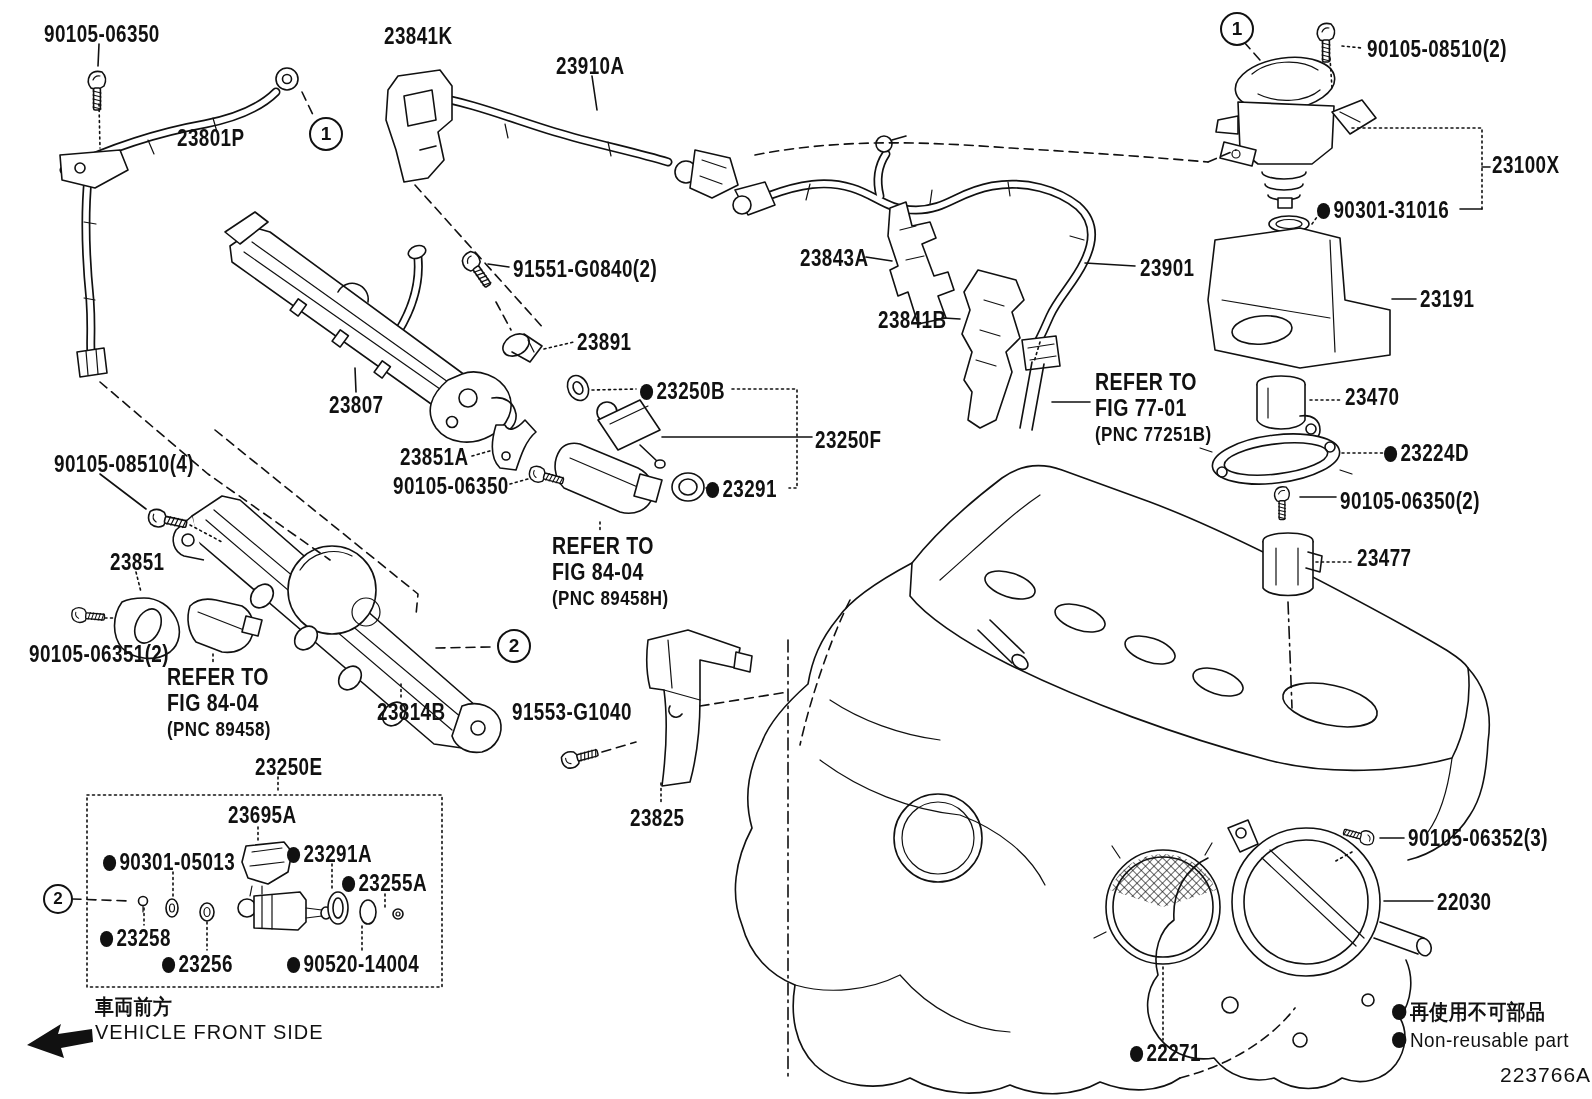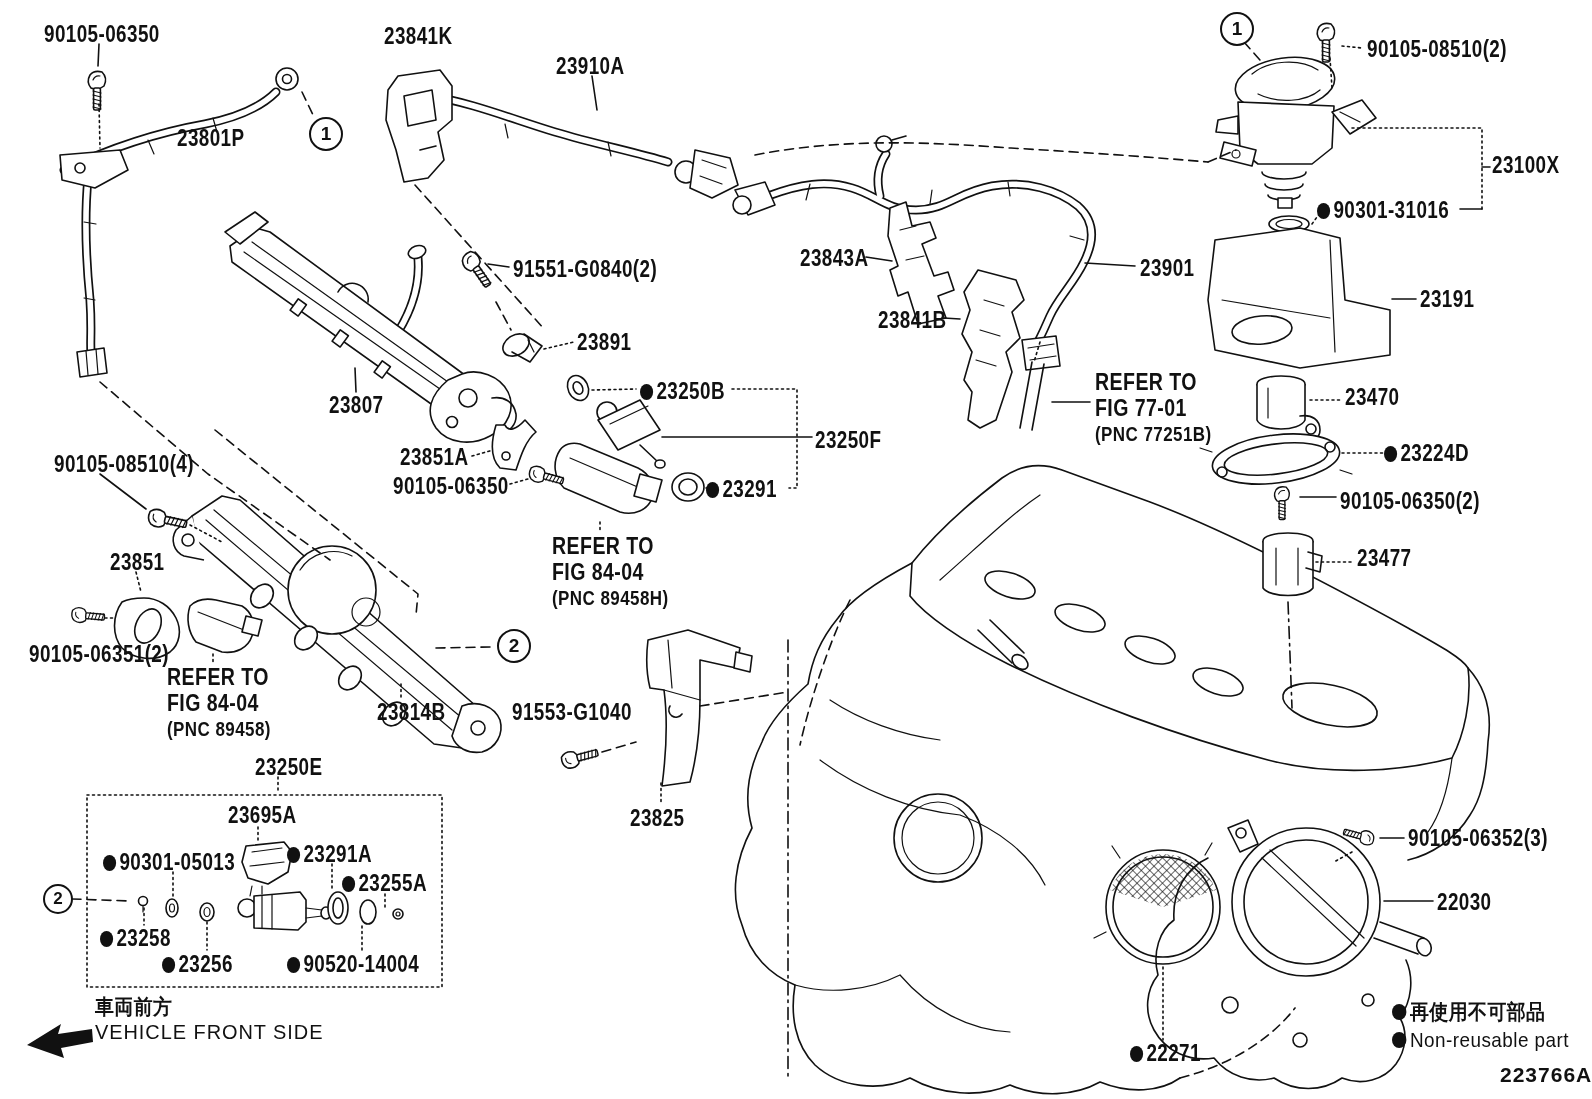--- a/index.html
+++ b/index.html
@@ -19,21 +19,21 @@
   .lbl .dot{display:inline-block;width:16px;height:16px;background:#111;border-radius:50%;
        margin-right:4px;vertical-align:-1px;}
   .refer{line-height:26px;transform:scaleX(.85);}
   .refer .pnc{font-size:20px;}
   .circ{position:absolute;width:30px;height:30px;border:2px solid #111;border-radius:50%;
        background:#fff;display:flex;align-items:center;justify-content:center;
        font-weight:bold;font-size:19px;}
   .plain{font-weight:normal;transform:scaleX(.9);}
   .jp{font-size:21px;transform:scaleX(.9);}
   .en{font-weight:normal;font-size:21px;letter-spacing:1px;transform:scaleX(.95);}
-  .code{font-weight:bold;font-size:21px;transform:none;letter-spacing:1px;}
+  .code{font-weight:normal;font-size:21px;transform:none;letter-spacing:1px;}
 </style>
 </head>
 <body>
 
 <div id="stage">
 
 <svg width="1592" height="1099" viewBox="0 0 1592 1099">
   <defs>
     <g id="bolt">
       <path class="fillw" d="M-8,-5 Q-10,3 -5,7 Q2,11 8,6 Q11,-1 6,-7 Q-2,-11 -8,-5 Z"></path>

